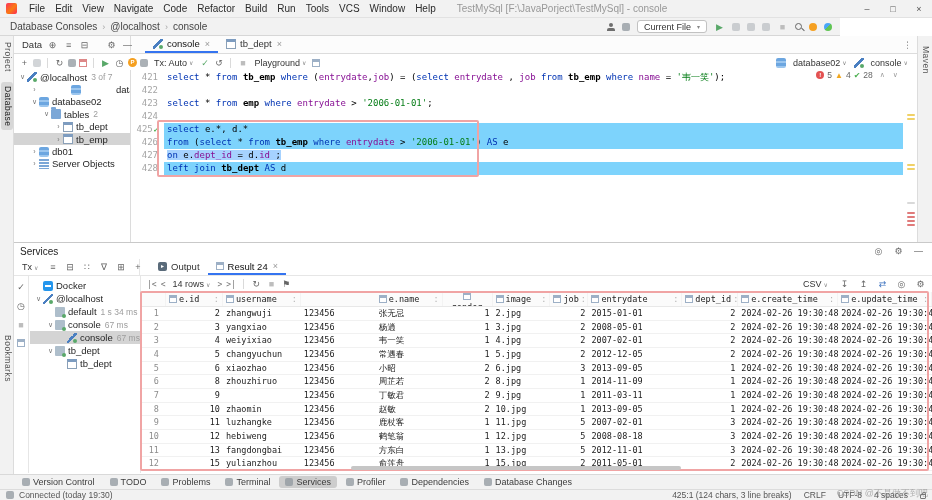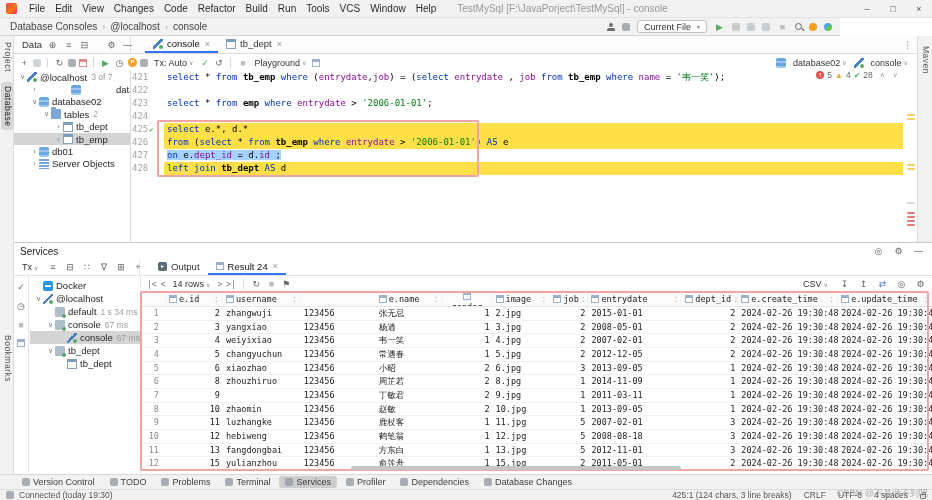--- a/index.html
+++ b/index.html
@@ -92,26 +92,26 @@
   font-size:9.5px;overflow:hidden;padding-top:1px}
 .tree-row{display:flex;align-items:center;height:12.4px;white-space:nowrap;cursor:default}
 .tree-row.selected{background:#d4d4d4}
 .expander{width:9px;color:#777;font-size:7px;text-align:center;flex:none}
 .tree-label{margin-left:3px}
 .tree-meta{color:#9d9d9d;margin-left:4px;font-size:8.5px}
 
 
 .editor{position:absolute;left:132px;top:70px;width:785px;height:172px;font-family:"DejaVu Sans Mono",monospace;font-size:9px}
 .gutter{position:absolute;left:0;top:1px;width:26px;color:#a5a5a5}
-.gline{height:13px;line-height:13px;text-align:left}
+.gline{height:13px;line-height:13px;text-align:right}
 .gnum{display:inline-block;min-width:16px}
 .gcheck{color:#4caf50;font-size:7px;margin-left:1px}
 .code{position:absolute;left:32px;top:1px;right:14px}
 .cline{height:13px;line-height:13px;white-space:pre;padding-left:3px}
-.cline.selfull{background:#fde047}
+.cline.selfull{background:#7dd3fc}
 .seltext{background:#a6d2ff}
 .tk-kw{color:#0033b3}.tk-tbl{font-weight:bold;color:#000}.tk-col{color:#871094}.tk-str{color:#067d17}.tk-p{color:#000}
 .badges{position:absolute;top:0;right:16px;display:flex;align-items:center;gap:3px;
   font-family:"Liberation Sans",sans-serif;font-size:8.5px;color:#666}
 .err-ic{width:8px;height:8px;border-radius:50%;background:#e35252;color:#fff;font-size:6px;line-height:8px;text-align:center;font-weight:bold}
 .warn-ic{color:#f2a71e;font-size:8px}
 .ok2{color:#4caf50;font-size:8px}
 .chevs{color:#999;font-size:7px;margin-left:4px;letter-spacing:3px}
 .smark{position:absolute;right:2px;width:8px;height:2px;border-radius:1px}
 
@@ -166,21 +166,21 @@
 <body>
 
 <div id="window">
 
   <div class="titlebar">
     <span class="app-icon"></span>
     <nav class="menus">
         <span class="menu-item">File</span>
         <span class="menu-item">Edit</span>
         <span class="menu-item">View</span>
-        <span class="menu-item">Changes</span>
+        <span class="menu-item">Navigate</span>
         <span class="menu-item">Code</span>
         <span class="menu-item">Refactor</span>
         <span class="menu-item">Build</span>
         <span class="menu-item">Run</span>
         <span class="menu-item">Tools</span>
         <span class="menu-item">VCS</span>
         <span class="menu-item">Window</span>
         <span class="menu-item">Help</span>
       </nav>
     <span class="window-title">TestMySql [F:\JavaPorject\TestMySql] - console</span>

